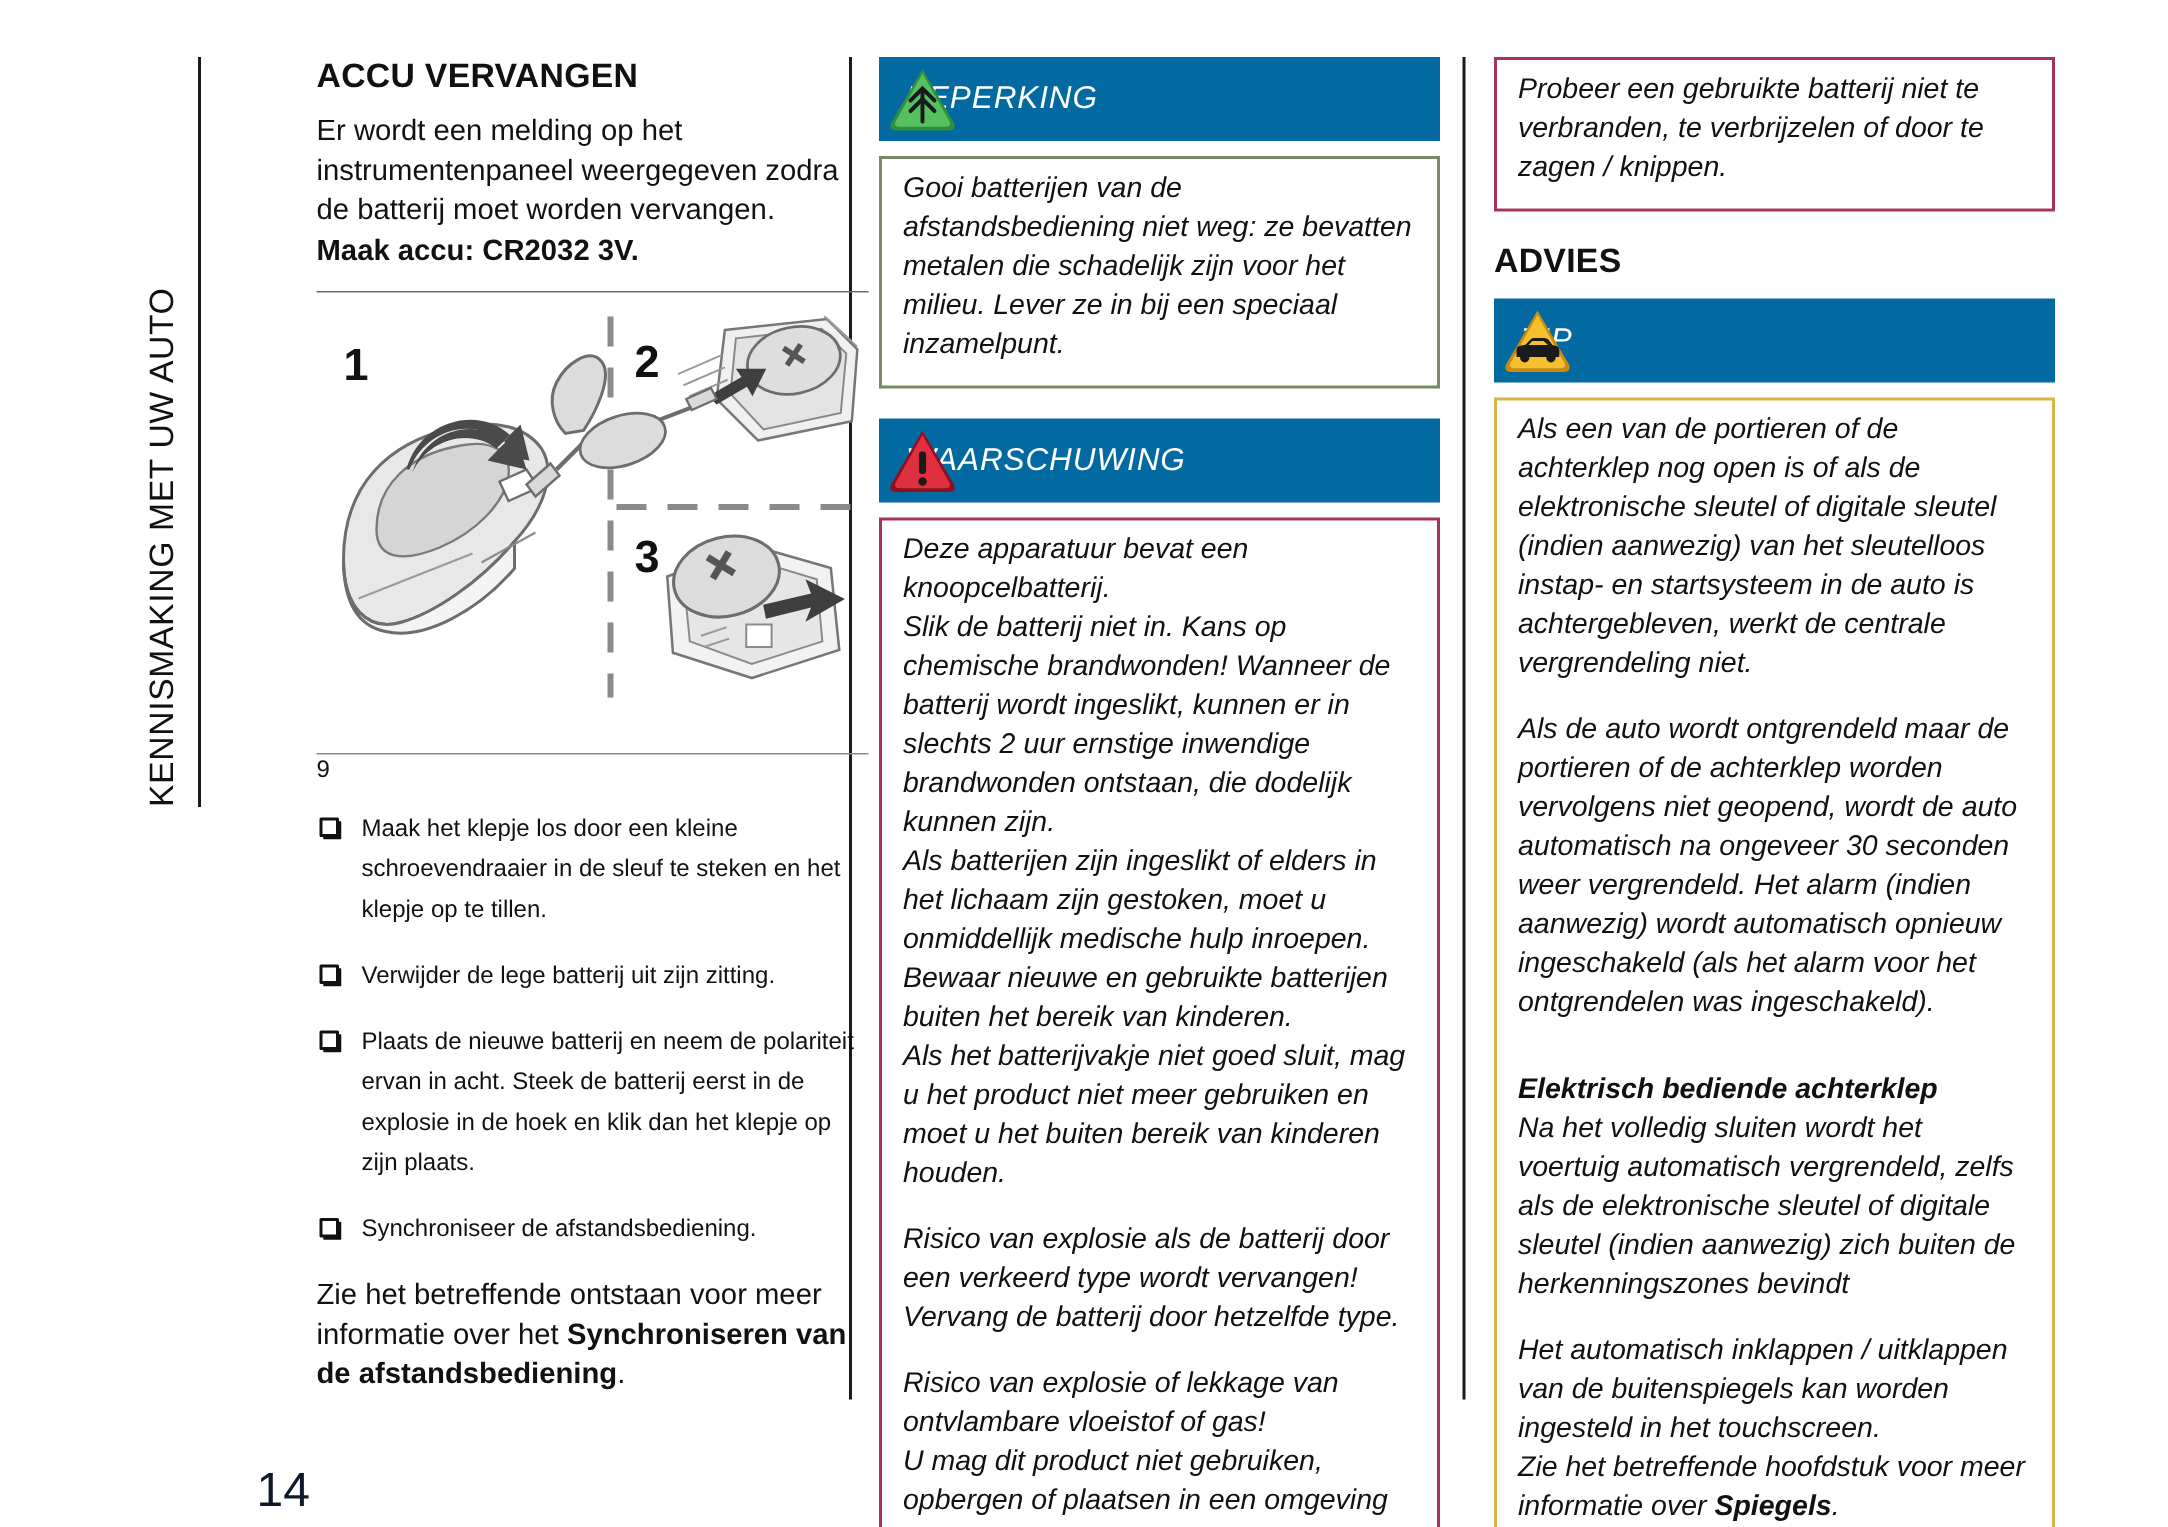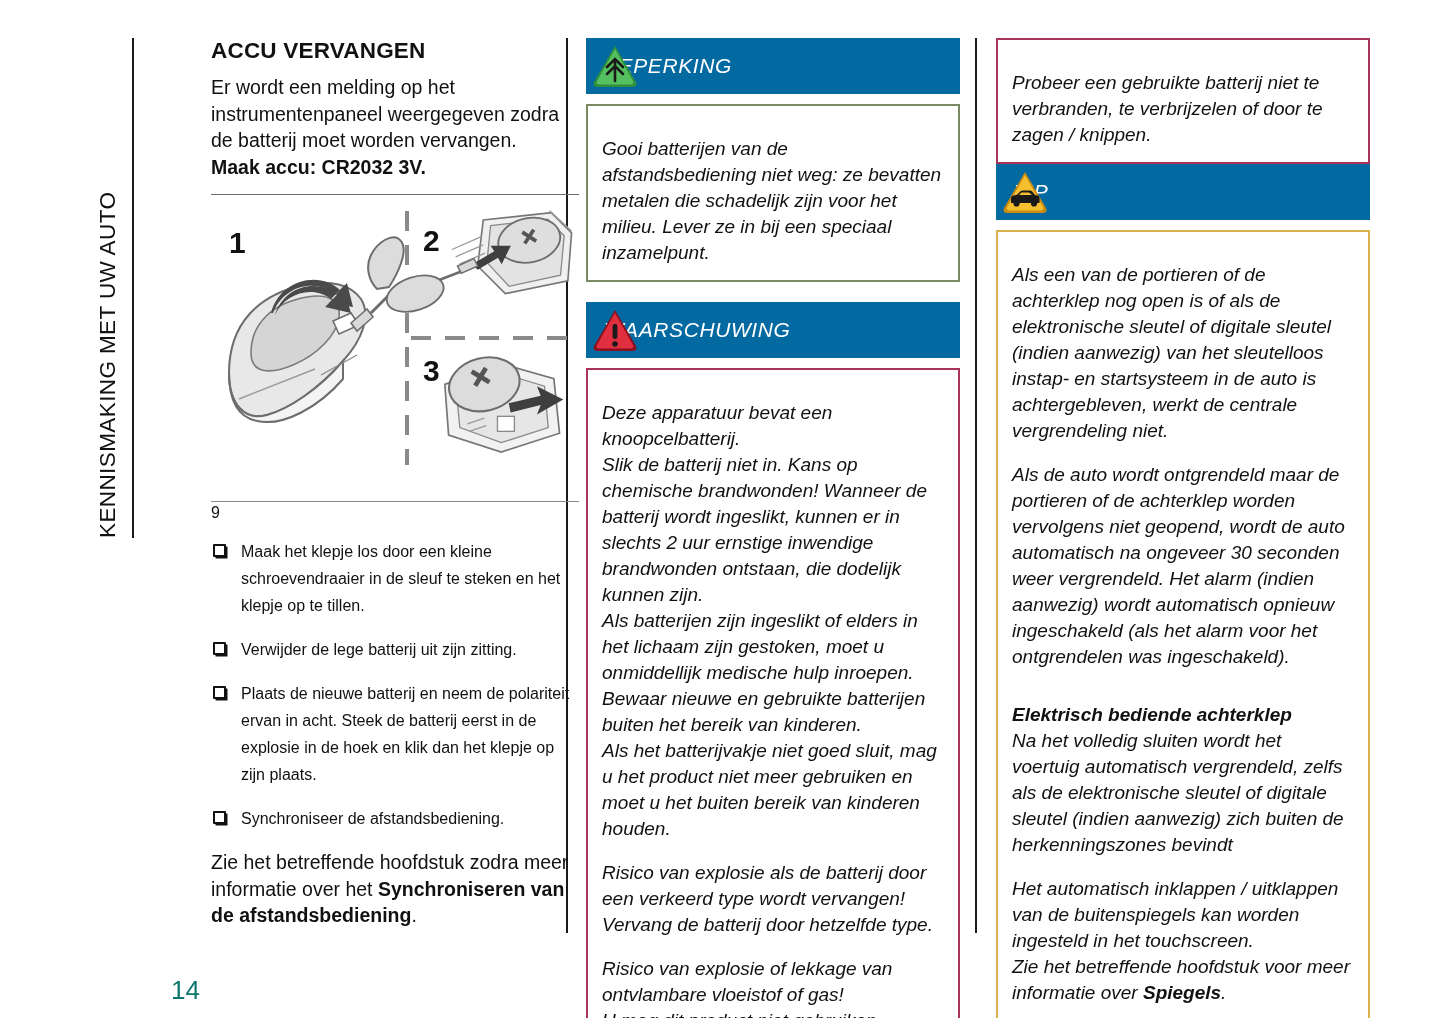--- a/index.html
+++ b/index.html
@@ -137,21 +137,21 @@
   .callout-header .hdr-icon {
     position: absolute;
     left: 4px; top: 3px;
     width: 50px; height: 50px;
   }
 
   
   .callout-body {
     border: 2px solid #7f1d1d;
     background: #ffffff;
-    padding: 30px 14px 14px 14px;
+    padding: 7px 14px 14px 14px;
   }
   .callout-body p {
     margin: 0;
     font-size: 19px;
     font-style: italic;
     line-height: 26px;
     color: #111;
   }
   .callout-body p + p { margin-top: 18px; }
   .callout-body .sub-head {
@@ -169,22 +169,22 @@
     margin: 20px 0 12px 0;
     font-size: 22.5px;
     font-weight: 700;
     letter-spacing: 0.2px;
   }
 
   
   #page-number {
     position: absolute;
     left: 171px; top: 975px;
-    font-size: 26px;
-    color: #0f766e;
+    font-size: 32px;
+    color: #0f172a;
   }
 </style>
 </head>
 <body>
 
 <div id="page">
 
   <div id="chapter-tab">
     <div class="label">KENNISMAKING MET UW AUTO</div>
     <div class="rule"></div>
@@ -290,21 +290,21 @@
       <li>
         <span class="sq"></span>
         <span>Plaats de nieuwe batterij en neem de polariteit ervan in acht. Steek de batterij eerst in de explosie in de hoek en klik dan het klepje op zijn plaats.</span>
       </li>
       <li>
         <span class="sq"></span>
         <span>Synchroniseer de afstandsbediening.</span>
       </li>
     </ul>
 
-    <p class="body after-list"><span>Zie het betreffende hoofdstuk zodra meer informatie over het </span><span class="bold">Synchroniseren van de afstandsbediening</span><span>.</span></p>
+    <p class="body after-list"><span>Zie het betreffende ontstaan voor meer informatie over het </span><span class="bold">Synchroniseren van de afstandsbediening</span><span>.</span></p>
   </div>
 
   <div id="col-2" class="column">
 
     <div class="callout-header">
       <span class="hdr-icon">
         <svg viewBox="0 0 50 50" width="50" height="50">
           <path d="M 25 5 L 46 41 Q 48 46 42 46 L 8 46 Q 2 46 4 41 Z" fill="#2f8f3c"></path>
           <path d="M 25 8 L 43 40 Q 44.5 43.5 40 43.5 L 10 43.5 Q 5.5 43.5 7 40 Z" fill="#55c060"></path>
           <g stroke="#1a1a1a" stroke-width="2.6" fill="none" stroke-linecap="round">
@@ -346,20 +346,21 @@
 U mag dit product niet gebruiken, opbergen of plaatsen in een omgeving met een zeer hoge temperatuur of bij een zeer lage druk door een zeer grote hoogte.</p>
     </div>
   </div>
 
   <div id="col-3" class="column">
 
     <div class="callout-body border-red">
       <p>Probeer een gebruikte batterij niet te verbranden, te verbrijzelen of door te zagen / knippen.</p>
     </div>
 
+    <h2 class="advies">ADVIES</h2>
 
     <div class="callout-header">
       <span class="hdr-icon">
         <svg viewBox="0 0 50 50" width="50" height="50">
           <path d="M 25 5 L 46 41 Q 48 46 42 46 L 8 46 Q 2 46 4 41 Z" fill="#c98b10"></path>
           <path d="M 25 8 L 43 40 Q 44.5 43.5 40 43.5 L 10 43.5 Q 5.5 43.5 7 40 Z" fill="#f5bf30"></path>
           <g fill="#1a1a1a">
             <path d="M 11 36 L 11 31 Q 11 29 13.5 28.5 L 17 27.8 L 20.5 24.2 Q 21.3 23.4 23 23.4 L 29.5 23.4 Q 31.4 23.4 32.2 24.4 L 35 28 L 37.5 28.6 Q 39.5 29.1 39.5 31 L 39.5 36 Z"></path>
           </g>
           <path d="M 21.5 25.4 L 29 25.4 L 32 28 L 19 28 Z" fill="#f5bf30"></path>

